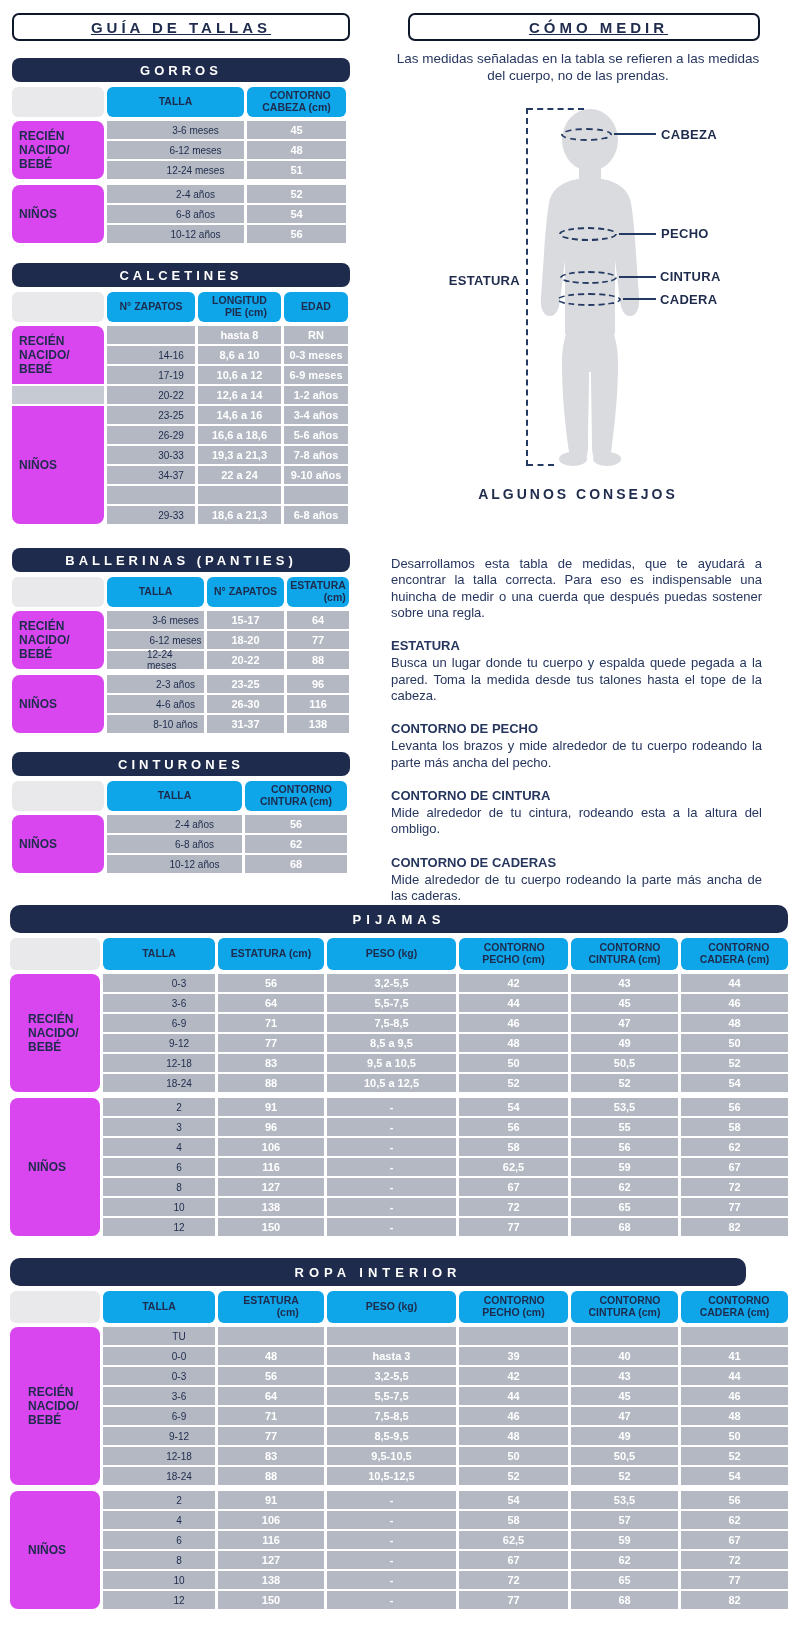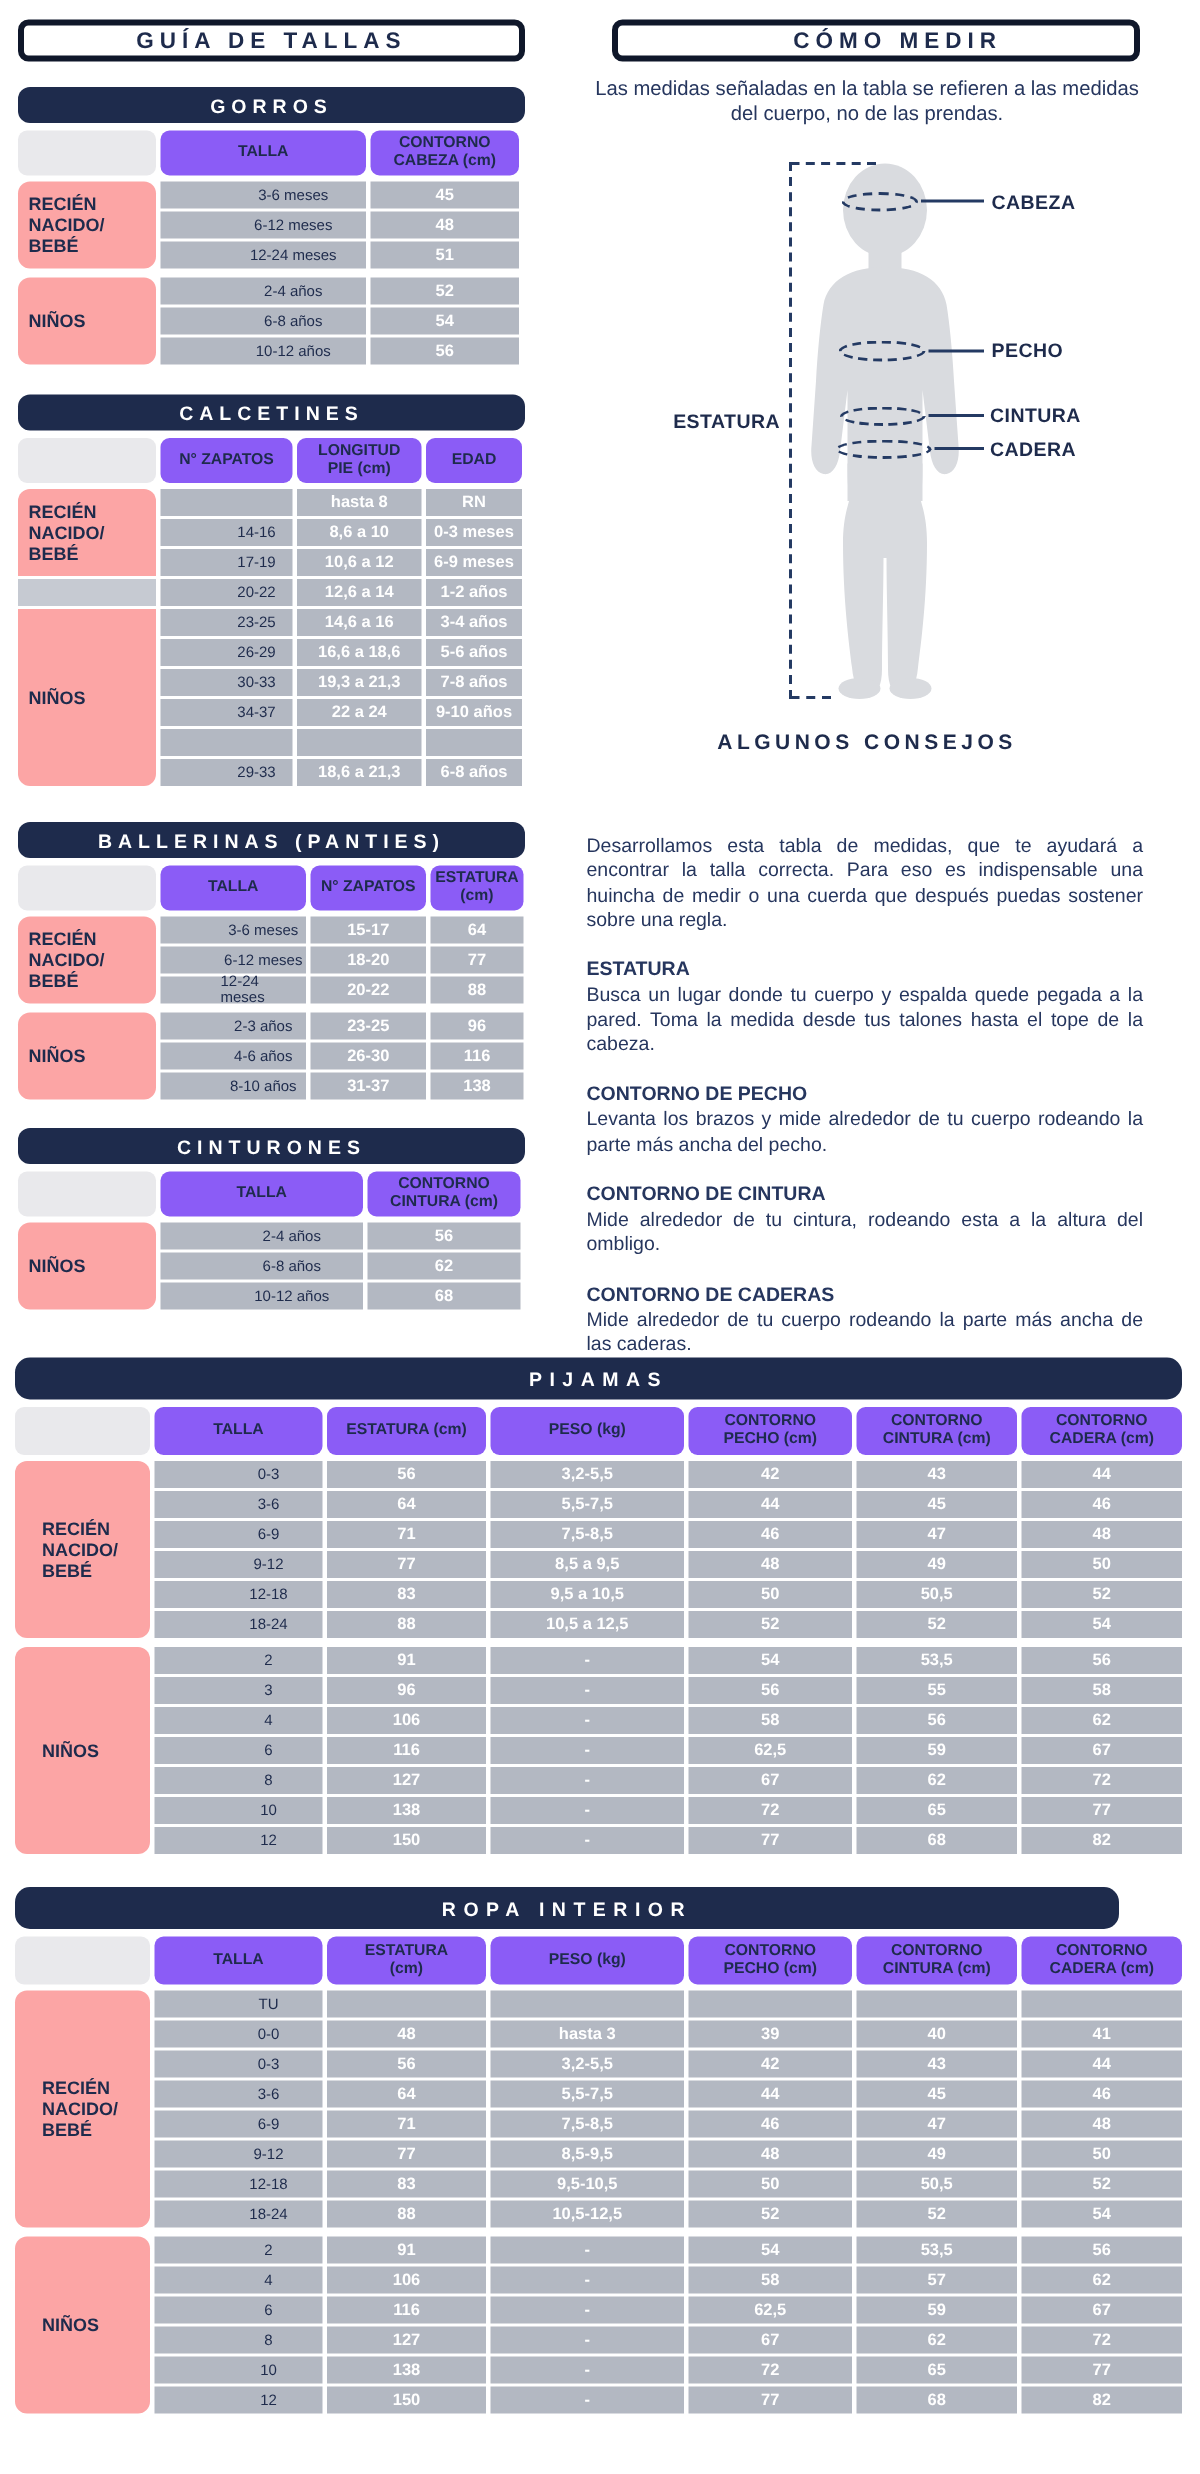--- a/index.html
+++ b/index.html
@@ -1,34 +1,34 @@
 <!DOCTYPE html>
 <html><head>
 <meta charset="utf-8">
 <style>
   html,body{margin:0;padding:0;background:#fff;}
   .page{position:relative;width:800px;height:1649px;background:#fff;overflow:hidden;
         font-family:"Liberation Sans","DejaVu Sans",sans-serif;color:#233459;}
   
-  .box-title{height:28px;border:4px solid #0f172a;border-radius:7px;box-sizing:border-box;
+  .box-title{height:28px;border:2px solid #0f172a;border-radius:7px;box-sizing:border-box;
              display:flex;align-items:center;justify-content:center;font-size:15px;font-weight:700;
-             letter-spacing:4px;color:#1E2B4C;background:#fff;}
+             letter-spacing:4px;color:#1E2B4C;background:#fff;text-decoration:underline;}
   .bar{height:24px;border-radius:8px;background:#1E2B4C;color:#fff;display:flex;align-items:center;
        justify-content:center;font-size:13px;font-weight:700;letter-spacing:4px;}
   .wide .bar{height:28px;border-radius:10px;letter-spacing:5px;}
   .thead{display:grid;grid-template-columns:var(--lblw) var(--cols);column-gap:3px;margin-top:5px;}
   .corner{background:#E9E9EC;border-radius:6px;height:30px;}
-  .hpill{background:#8b5cf6;border-radius:6px;height:30px;display:flex;align-items:center;justify-content:center;
-         text-align:center;font-size:10.5px;font-weight:700;color:#1E2B4C;white-space:pre-line;line-height:1.12;}
+  .hpill{background:#0ea5e9;border-radius:6px;height:30px;display:flex;align-items:center;justify-content:center;
+         text-align:right;font-size:10.5px;font-weight:700;color:#1E2B4C;white-space:pre-line;line-height:1.12;}
   .wide .corner,.wide .hpill{height:32px;}
   .tbl{margin-top:4px;}
   .grp{display:grid;grid-template-columns:var(--lblw) 1fr;column-gap:3px;}
   .grp + .grp{margin-top:6px;}
   .gapless .grp + .grp{margin-top:2px;}
-  .lbl{background:#fca5a5;border-radius:8px;display:flex;align-items:center;padding-left:7px;padding-right:2px;
+  .lbl{background:#d946ef;border-radius:8px;display:flex;align-items:center;padding-left:7px;padding-right:2px;
        font-size:12px;font-weight:700;color:#1E2B4C;line-height:1.18;}
   .wide .lbl{padding-left:18px;}
   .lbl.band{background:#C6CAD2;}
   .gapless .grp:first-of-type .lbl{border-radius:8px 8px 0 0;}
   .gapless .grp:last-of-type .lbl{border-radius:0 0 8px 8px;}
   .gapless .grp.mid .lbl{border-radius:0;}
   .rows{display:grid;grid-template-columns:var(--cols);gap:2px 3px;align-content:start;}
   .cell{background:#B3B8C2;height:18px;display:flex;align-items:center;justify-content:center;
         font-size:11px;font-weight:600;color:#fff;}
   .cell.cf{color:#1E2B4C;font-weight:400;font-size:10px;padding-left:40px;}

